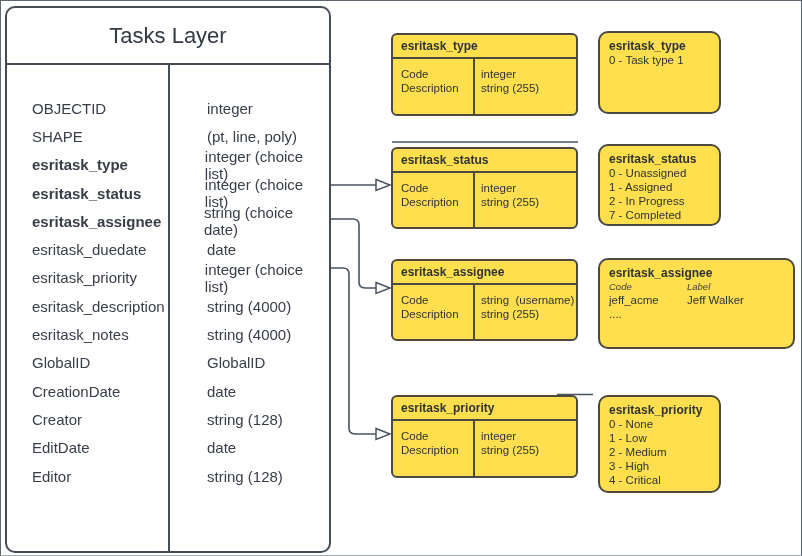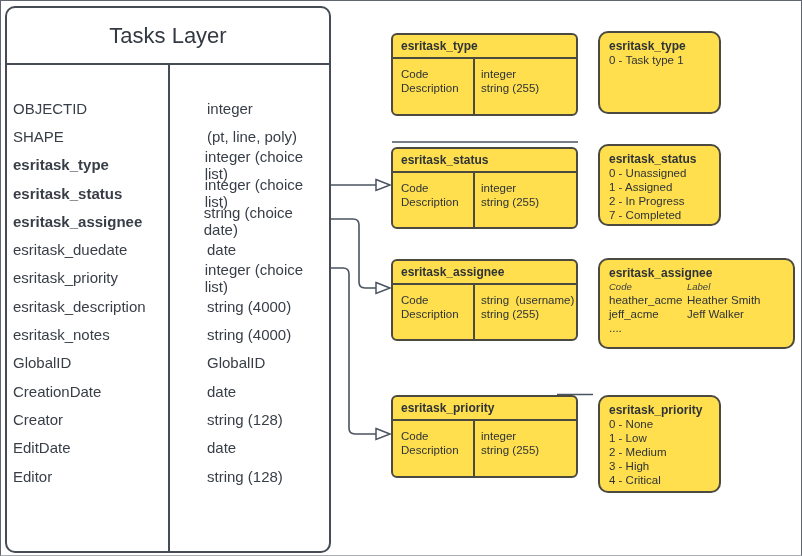--- a/index.html
+++ b/index.html
@@ -18,21 +18,21 @@
     border:2px solid #454c55; border-radius:10px;
   }
   .tasks-title {
     height:55px; display:flex; align-items:center; justify-content:center;
     font-size:22px; color:#333a43; border-bottom:2px solid #454c55;
   }
   .tasks-body { position:absolute; top:57px; bottom:0; left:0; right:0; overflow:hidden; }
   .col-divider { position:absolute; left:161px; top:0; bottom:0; width:2px; background:#454c55; }
   .field-rows { padding-top:29px; }
   .frow { display:flex; height:28.3px; align-items:center; font-size:15px; color:#383e47; }
-  .frow .fname { width:187px; padding-left:6px; box-sizing:border-box; }
+  .frow .fname { width:187px; padding-left:25px; box-sizing:border-box; }
   .frow .ftype { padding-left:13px; }
   .frow.bold .fname { font-weight:bold; }
 
   
   .dtable {
     position:absolute; left:390px; width:187px; box-sizing:border-box;
     background:#FFDF4D; border:2px solid #4c4a40; border-radius:6px;
     display:flex; flex-direction:column; color:#2e3338;
   }
   .dheader {
@@ -228,24 +228,20 @@
   </div>
 
   <div class="vbox" id="vb-assignee">
     <div class="vtitle">esritask_assignee</div>
     <div class="vcols">
       <div class="c1">Code</div>
       <div>Label</div>
     </div>
     <div id="assignee-rows">
         <div class="vrow">
-          <div class="c1">heather_acme</div>
-          <div>Heather Smith</div>
-        </div>
-        <div class="vrow">
           <div class="c1">jeff_acme</div>
           <div>Jeff Walker</div>
         </div>
       </div>
     <div class="vline">....</div>
   </div>
 
   <div class="vbox" id="vb-priority">
     <div class="vtitle">esritask_priority</div>
     <div>

